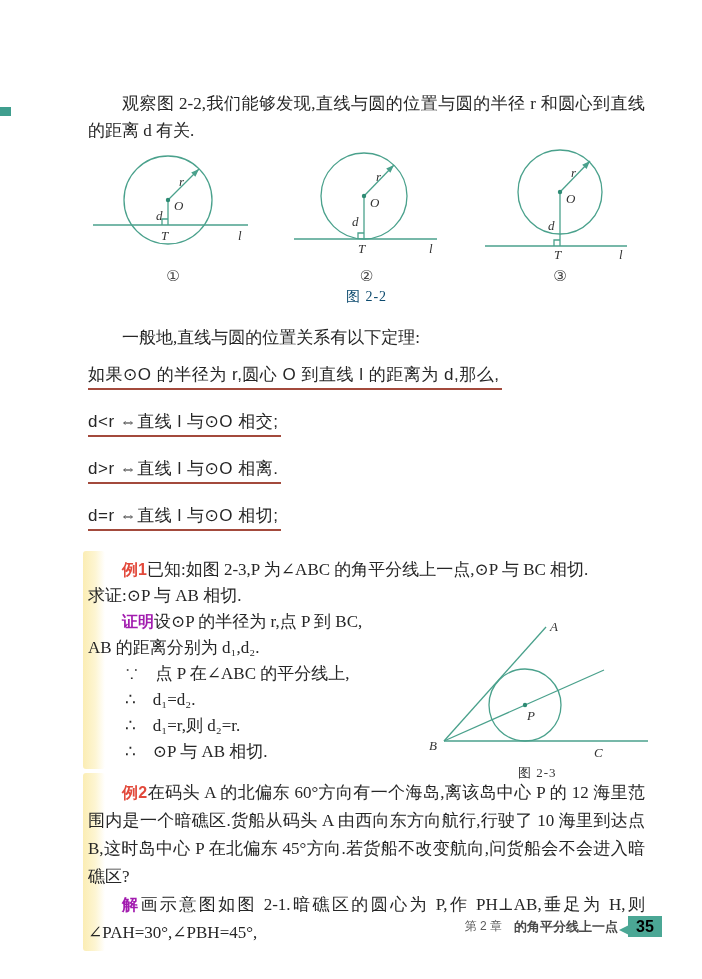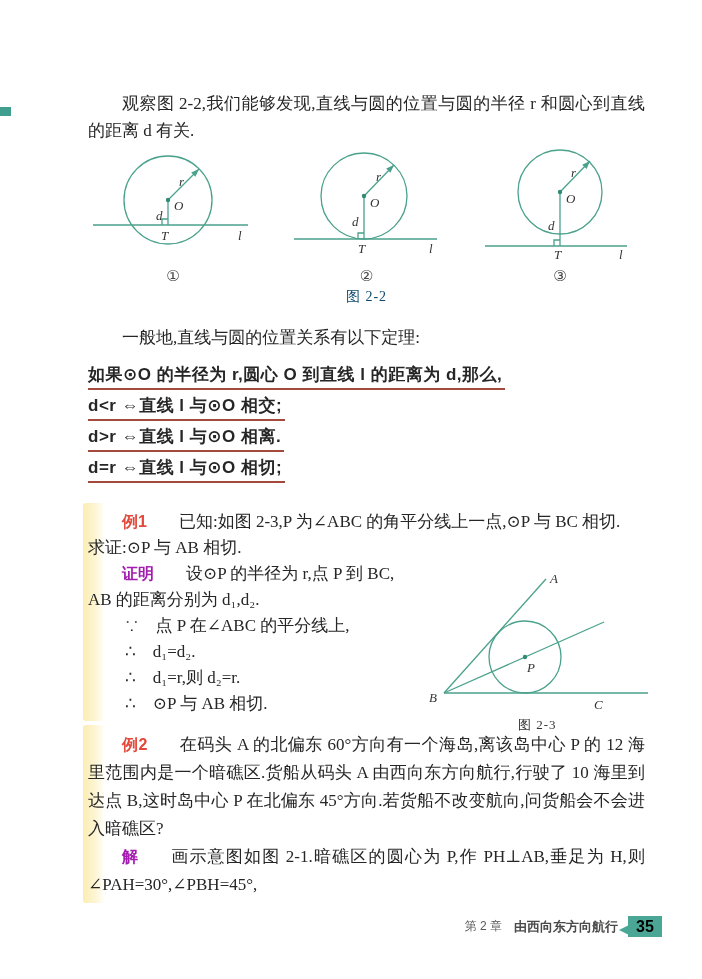--- a/index.html
+++ b/index.html
@@ -23,36 +23,36 @@
   .fig-caption { text-align:center; font-size:14px; color:#0c4a6e; margin-top:3px; letter-spacing:1px;font-family:Liberation Serif, serif; }
   svg .geo { stroke:#4aa18c; fill:none; stroke-width:1.3; }
   svg .ground { stroke:#4aa18c; fill:none; stroke-width:1.6; }
   svg .dot { fill:#2e8b74; stroke:none; }
   svg .head { fill:#4aa18c; stroke:none; }
   svg text { font-family:"Liberation Serif","DejaVu Serif",serif; font-style:italic; font-size:13px; fill:#333; }
 
   .lead { margin-top:18px; }
   .theorem { margin-top:12px; font-family:"Liberation Sans","DejaVu Sans",sans-serif; }
   .th-line {
-    display:table; font-size:17px; font-weight:bold; line-height:23px;
-    padding:0 3px 2px 0; border-bottom:2px solid #a34a3c; margin-bottom:4px;
+    display:table; font-size:17px; font-weight:normal; line-height:23px;
+    padding:0 3px 2px 0; border-bottom:2px solid #a34a3c; margin-bottom:20px;
     letter-spacing:.5px;
   }
 
   .example { position:relative; margin-top:26px; }
   .example-2 { margin-top:14px; }
   .vstrip {
     position:absolute; left:-5px; top:-6px; bottom:-4px; width:22px; z-index:0;
     background:linear-gradient(90deg,#fbedb4 0%,#fdf5d2 55%,rgba(253,245,210,0) 100%);
     border-radius:3px;
   }
   .example p { position:relative; z-index:1; }
   .ex-label {
     font-family:"Liberation Sans","DejaVu Sans",sans-serif; font-weight:bold;
-    font-size:16px; margin-right:32px;
+    font-size:16px; margin-right:0;
   }
   .red { color:#e2493b; }
   .green { color:#a21caf; }
   .ex-line { font-size:17px; line-height:26px; }
   .ex1-p { font-size:17px; line-height:26px; text-align:justify; }
   .step { font-size:17px; line-height:26px; padding-left:37px; }
   .fig23 { position:absolute; right:-16px; top:62px; width:235px; z-index:1; }
   .fig23 svg { display:block; }
 
   .ex2-p { font-size:17px; line-height:28px; text-align:justify; text-indent:2em; }
@@ -185,16 +185,16 @@
       </p>
       <p class="ex2-p">
         <span class="ex-label green">解</span><span>画示意图如图 2-1.暗礁区的圆心为 P,作 PH⊥AB,垂足为 H,则∠PAH=30°,∠PBH=45°,</span>
       </p>
     </div>
 
   </div>
 
   <div class="footer">
     <span class="chap">第 2 章</span>
-    <span class="ftitle">由西向东方向航行</span>
+    <span class="ftitle">的角平分线上一点</span>
     <span class="badge">35</span>
   </div>
 </div>
 
 </body></html>

